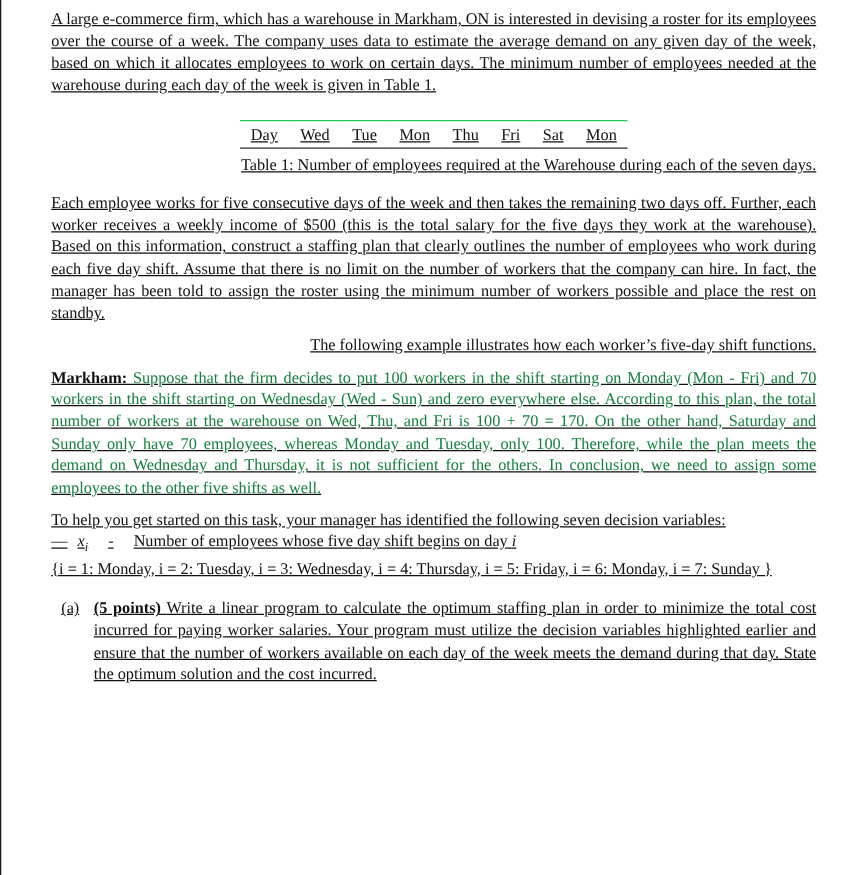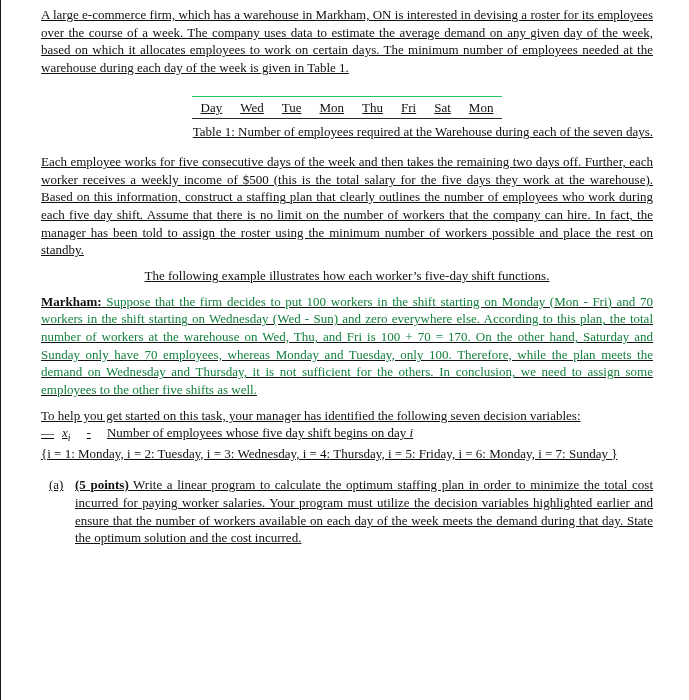--- a/index.html
+++ b/index.html
@@ -12,21 +12,21 @@
     background: #ffffff;
     border-left: 1px solid #1a1a1a;
     font-family: "Liberation Serif", "DejaVu Serif", serif;
     font-size: 13px;
     line-height: 1.36;
     color: #111111;
     overflow: hidden;
     text-decoration: underline;
   }
   .para { margin: 0 0 8px 0; text-align: justify; }
-  .no-just { text-align: center; }
+  .no-just { text-align: right; }
 
   
   .demand-table {
     border-collapse: collapse;
     margin: 19px auto 3px;
     border-top: 1px solid #22c55e;
     border-bottom: 1px solid #2a2a2a;
   }
   .demand-table td {
     padding: 2px 9px;

